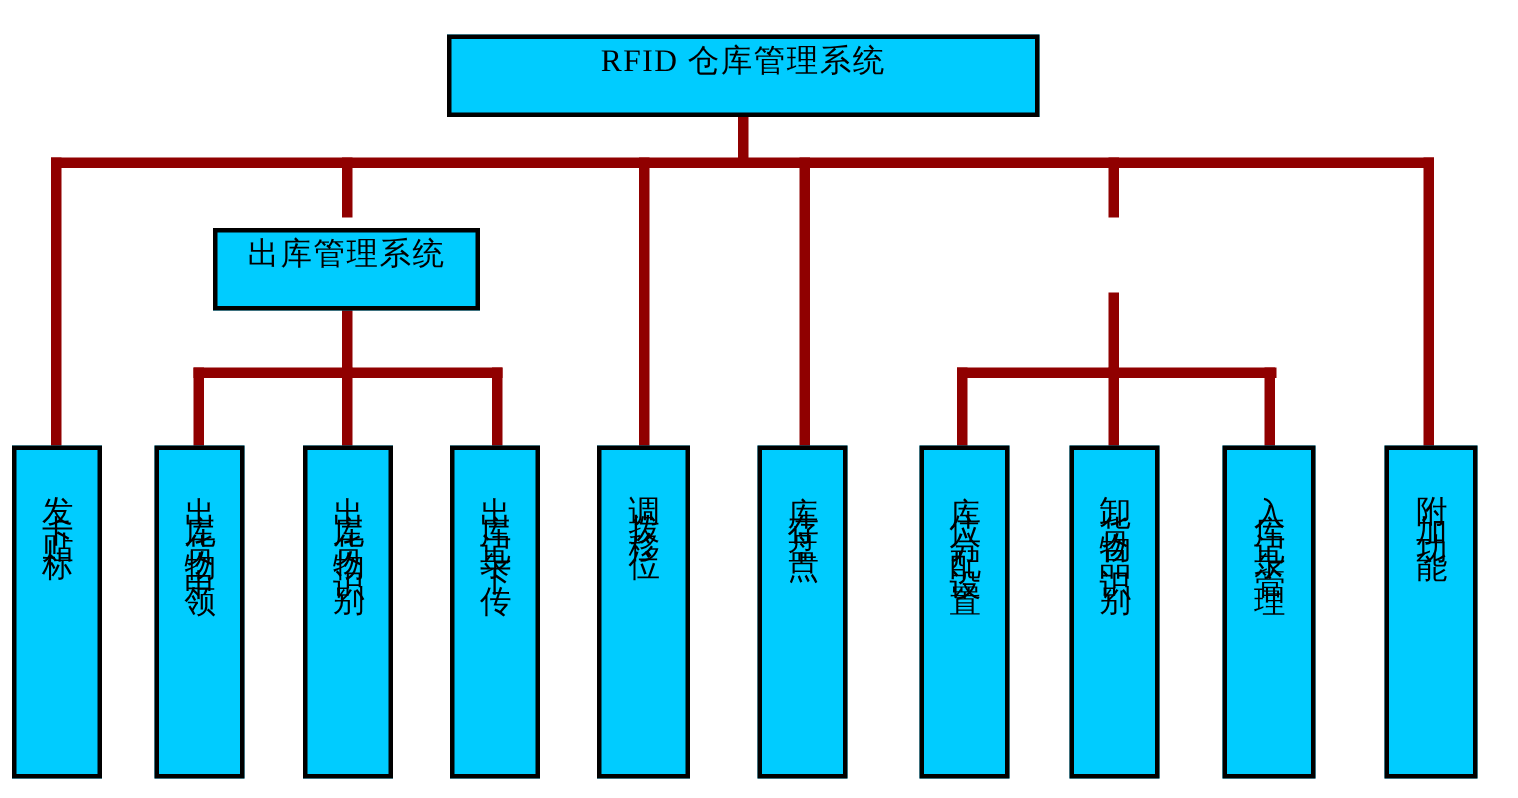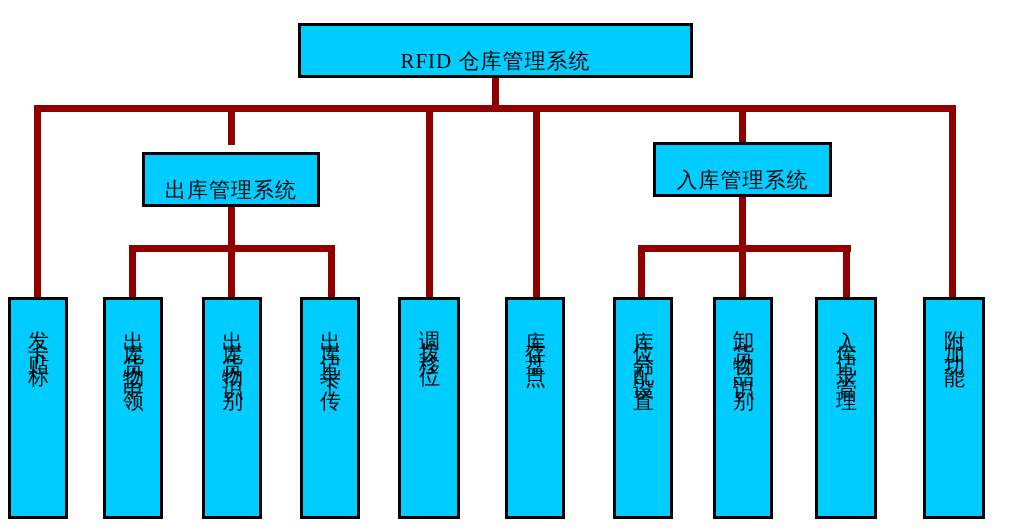--- a/index.html
+++ b/index.html
@@ -13,21 +13,21 @@
   }
   .box {
     position: absolute;
     background: var(--fill, #00CCFF);
     border: 3px solid var(--border, #000000);
     box-sizing: border-box;
     color: var(--text, #000000);
   }
   .hbox {
     display: flex;
-    align-items: flex-end;
+    align-items: flex-start;
     justify-content: center;
     font-size: 21px;
     letter-spacing: 1px;
     white-space: nowrap;
   }
   .vbox {
     display: flex;
     justify-content: center;
     align-items: flex-start;
     padding-top: 14px;
@@ -102,23 +102,20 @@
   <div class="line drop-leaf8"></div>
   <div class="line drop-leaf9"></div>
 
   <div class="box hbox n-root">
     <span>RFID 仓库管理系统</span>
   </div>
 
   <div class="box hbox n-out">
     <span>出库管理系统</span>
   </div>
-  <div class="box hbox n-in">
-    <span>入库管理系统</span>
-  </div>
 
   <div class="box vbox leaf n-l1">
     <span>发卡贴标</span>
   </div>
   <div class="box vbox leaf n-l2">
     <span>出库货物申领</span>
   </div>
   <div class="box vbox leaf n-l3">
     <span>出库货物识别</span>
   </div>

